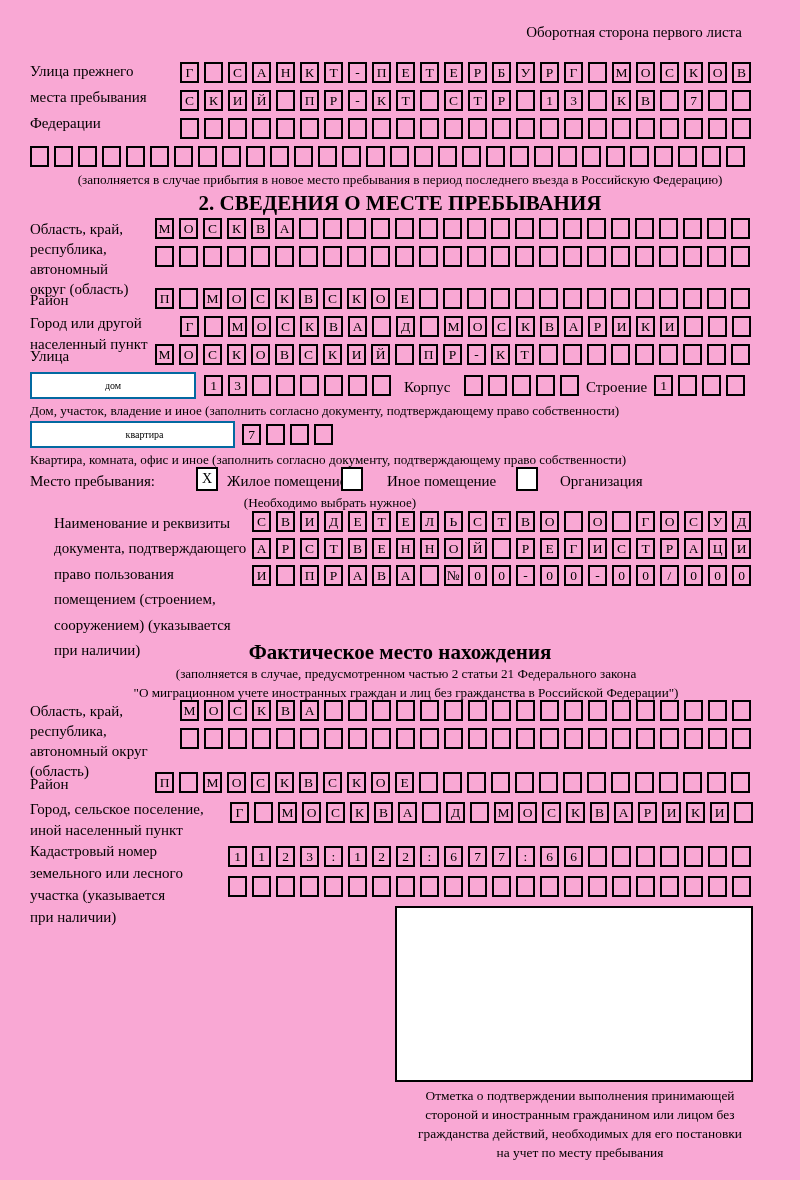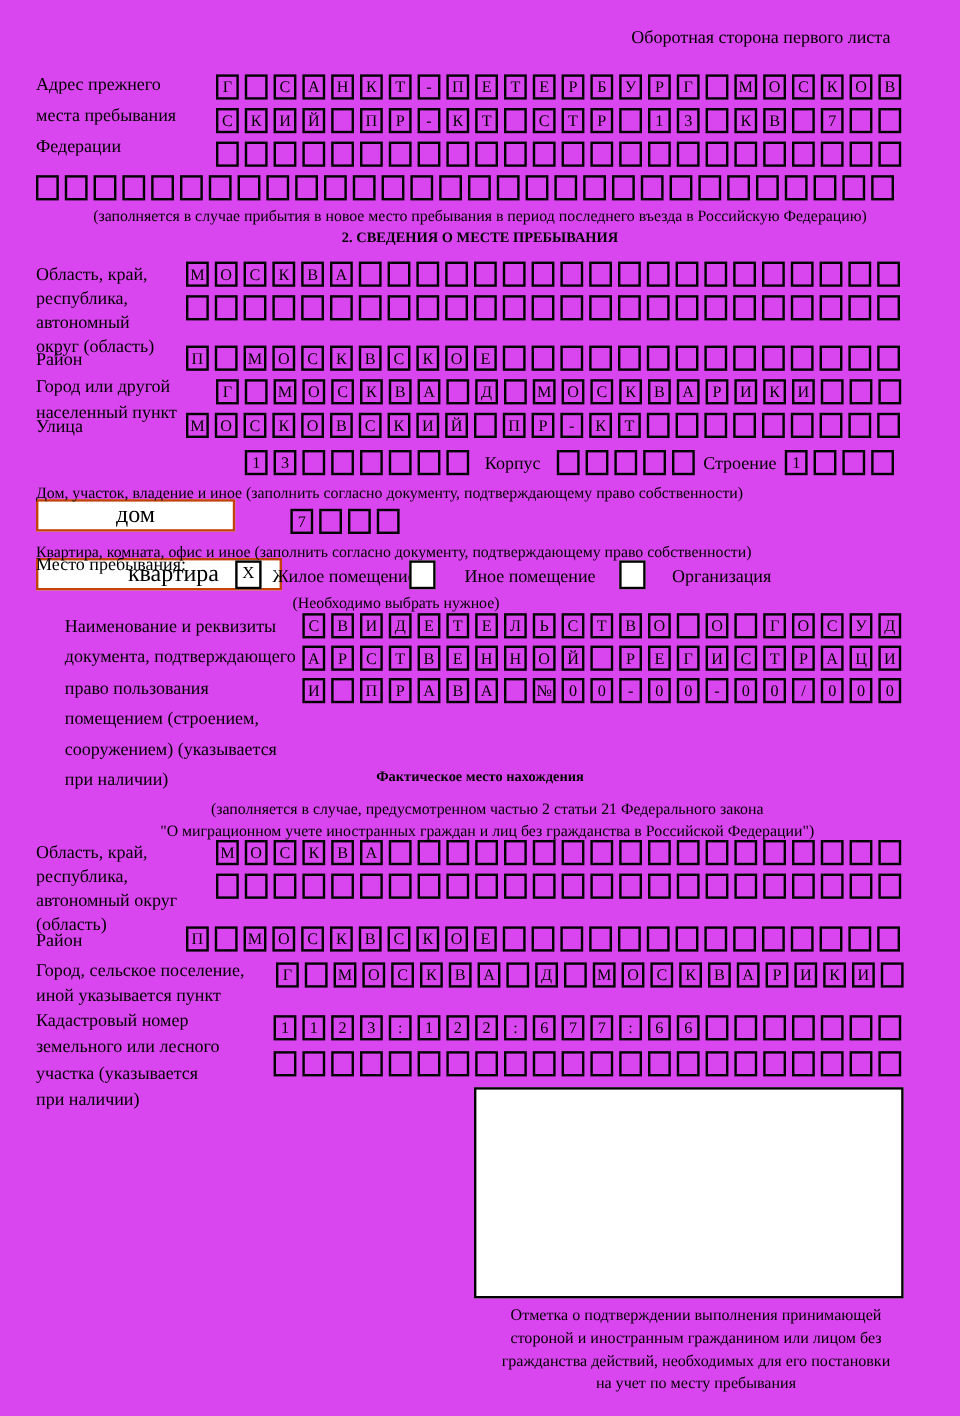--- a/index.html
+++ b/index.html
@@ -1,32 +1,32 @@
 <!DOCTYPE html>
 <html><head>
 <meta charset="utf-8">
 <style>
   html,body{margin:0;padding:0;background:#fff;}
   #page{
-    position:relative;width:800px;height:1180px;background:#d946ef;
+    position:relative;width:800px;height:1180px;background:#f9a8d4;
     font-family:"Liberation Serif",serif;color:#000;overflow:hidden;
   }
   .label{position:absolute;font-size:15px;line-height:20px;}
   .note{position:absolute;font-size:13.2px;line-height:17px;}
   .center{left:0;width:100%;text-align:center;}
-  .title{position:absolute;left:0;width:100%;text-align:center;font-weight:bold;font-size:12px;}
+  .title{position:absolute;left:0;width:100%;text-align:center;font-weight:bold;font-size:21px;}
   .cellrow{position:absolute;display:flex;gap:5px;}
   .cell{
     box-sizing:border-box;flex:0 0 19px;width:19px;height:21px;border:2px solid #000;
     display:flex;align-items:center;justify-content:center;
     font-size:13.5px;line-height:1;overflow:hidden;
   }
   .boxlabel{
-    box-sizing:border-box;position:absolute;border:2px solid #c2410c;
-    display:flex;align-items:center;justify-content:center;font-size:20px;background:#fff;margin-top:44px;
+    box-sizing:border-box;position:absolute;border:2px solid #0369a1;
+    display:flex;align-items:center;justify-content:center;font-size:10px;background:#fff;
   }
   .checkbox{
     box-sizing:border-box;position:absolute;width:22px;height:24px;border:2px solid #000;
     display:flex;align-items:center;justify-content:center;font-size:14px;background:#fff;
   }
   .bigbox{box-sizing:border-box;position:absolute;border:2px solid #000;background:#fff;}
   .lh26 div{line-height:26px;}
   .lh20 div{line-height:20px;}
   .lh21 div{line-height:21px;}
   .lh22 div{line-height:22px;}
@@ -34,21 +34,21 @@
   .lh19 div{line-height:19px;padding-left:12px;}
 </style>
 </head>
 <body>
 
 <div id="page">
 
   <div class="label" style="top:22px;right:58px;font-size:15px;">Оборотная сторона первого листа</div>
 
   <div class="label lh26" style="left:30px;top:58px;width:150px;">
-      <div>Адрес прежнего</div>
+      <div>Улица прежнего</div>
       <div>места пребывания</div>
       <div>Федерации</div>
     </div>
   <div class="cellrow" style="left:180px;top:62px;">
       <span class="cell">Г</span>
       <span class="cell"></span>
       <span class="cell">С</span>
       <span class="cell">А</span>
       <span class="cell">Н</span>
       <span class="cell">К</span>
@@ -339,21 +339,21 @@
 
   <div class="boxlabel" style="left:30px;top:421px;width:205px;height:27px;padding-left:24px;">квартира</div>
   <div class="cellrow" style="left:242px;top:424px;">
       <span class="cell">7</span>
       <span class="cell"></span>
       <span class="cell"></span>
       <span class="cell"></span>
     </div>
   <div class="note" style="left:30px;top:451px;">Квартира, комната, офис и иное (заполнить согласно документу, подтверждающему право собственности)</div>
 
-  <div class="label" style="left:30px;top:461px;">Место пребывания:</div>
+  <div class="label" style="left:30px;top:471px;">Место пребывания:</div>
   <div class="checkbox" style="left:196px;top:467px;">X</div>
   <div class="label" style="left:227px;top:471px;">Жилое помещение</div>
   <div class="checkbox" style="left:341px;top:467px;"></div>
   <div class="label" style="left:387px;top:471px;">Иное помещение</div>
   <div class="checkbox" style="left:516px;top:467px;"></div>
   <div class="label" style="left:560px;top:471px;">Организация</div>
   <div class="note" style="left:120px;top:494px;width:420px;text-align:center;">(Необходимо выбрать нужное)</div>
 
   <div class="label lh25" style="left:30px;top:511px;width:230px;">
       <div>Наименование и реквизиты</div>
@@ -522,21 +522,21 @@
       <span class="cell"></span>
       <span class="cell"></span>
       <span class="cell"></span>
       <span class="cell"></span>
       <span class="cell"></span>
       <span class="cell"></span>
     </div>
 
   <div class="label lh21" style="left:30px;top:799px;width:200px;">
       <div>Город, сельское поселение,</div>
-      <div>иной указывается пункт</div>
+      <div>иной населенный пункт</div>
     </div>
   <div class="cellrow" style="left:230px;top:802px;">
       <span class="cell">Г</span>
       <span class="cell"></span>
       <span class="cell">М</span>
       <span class="cell">О</span>
       <span class="cell">С</span>
       <span class="cell">К</span>
       <span class="cell">В</span>
       <span class="cell">А</span>

